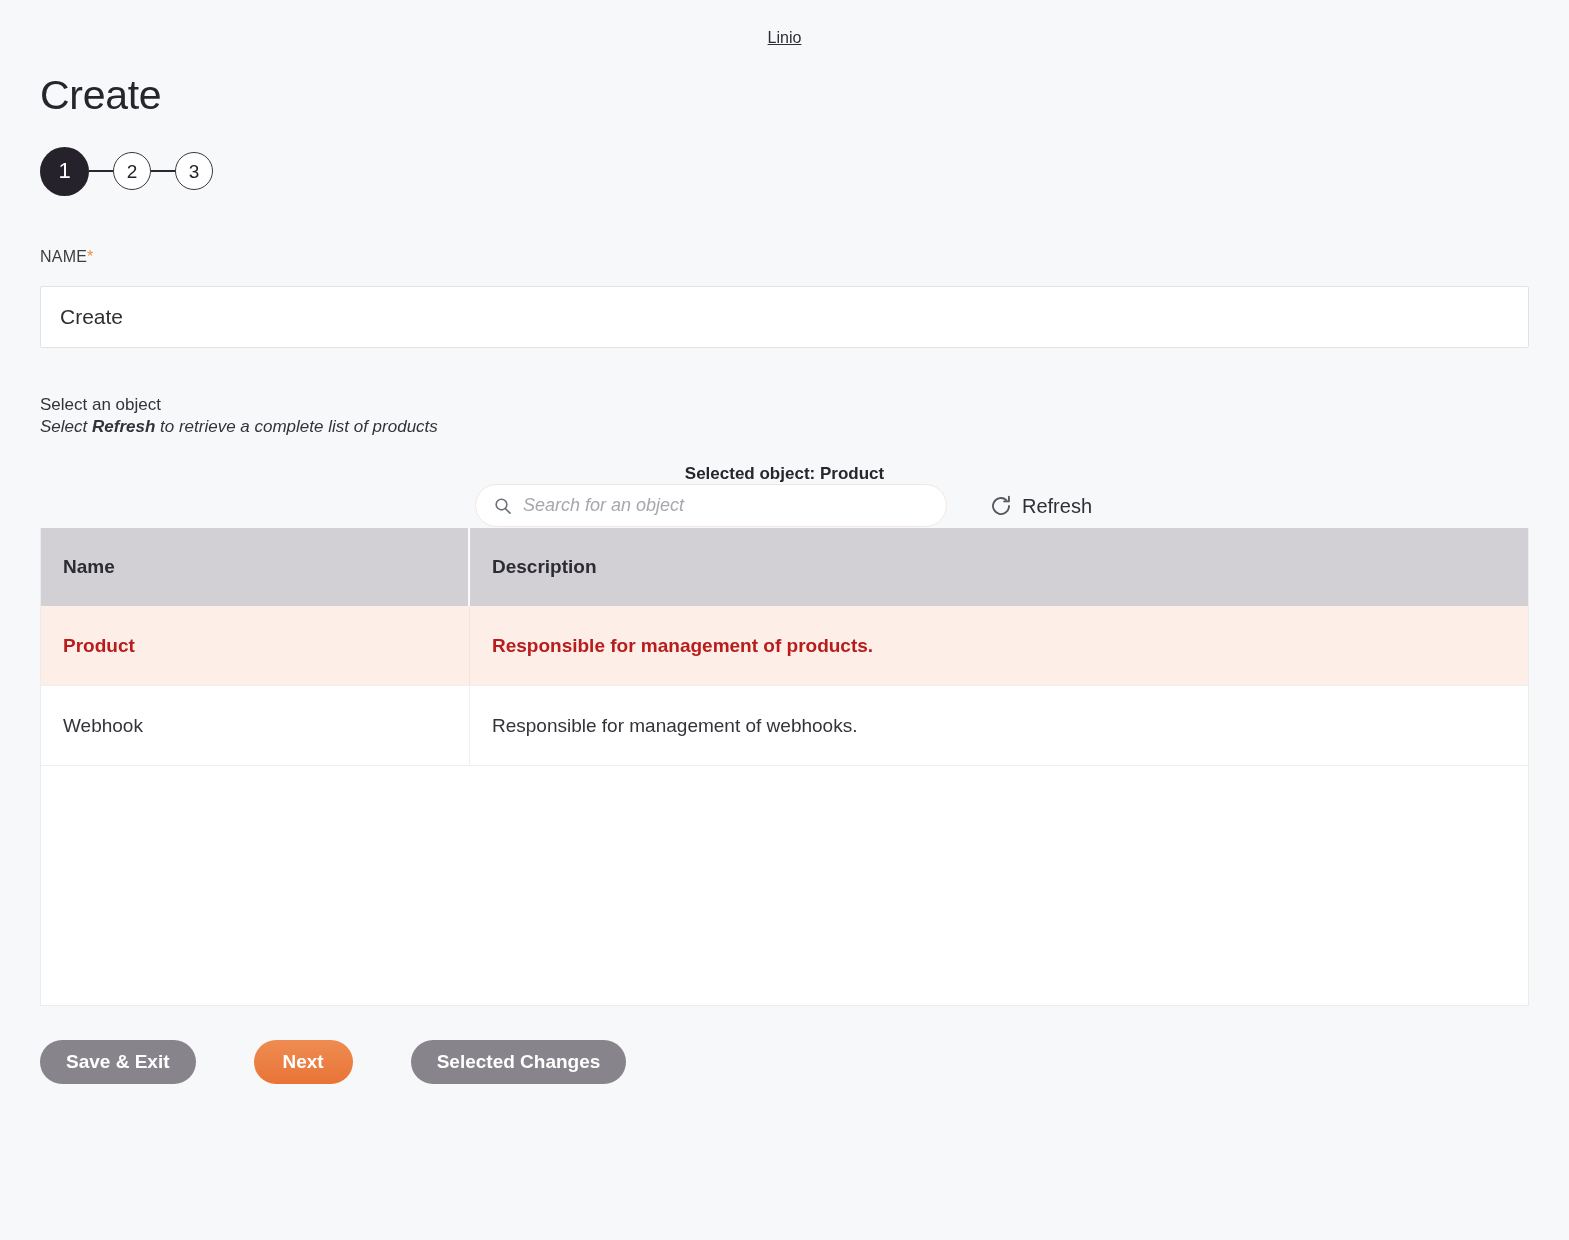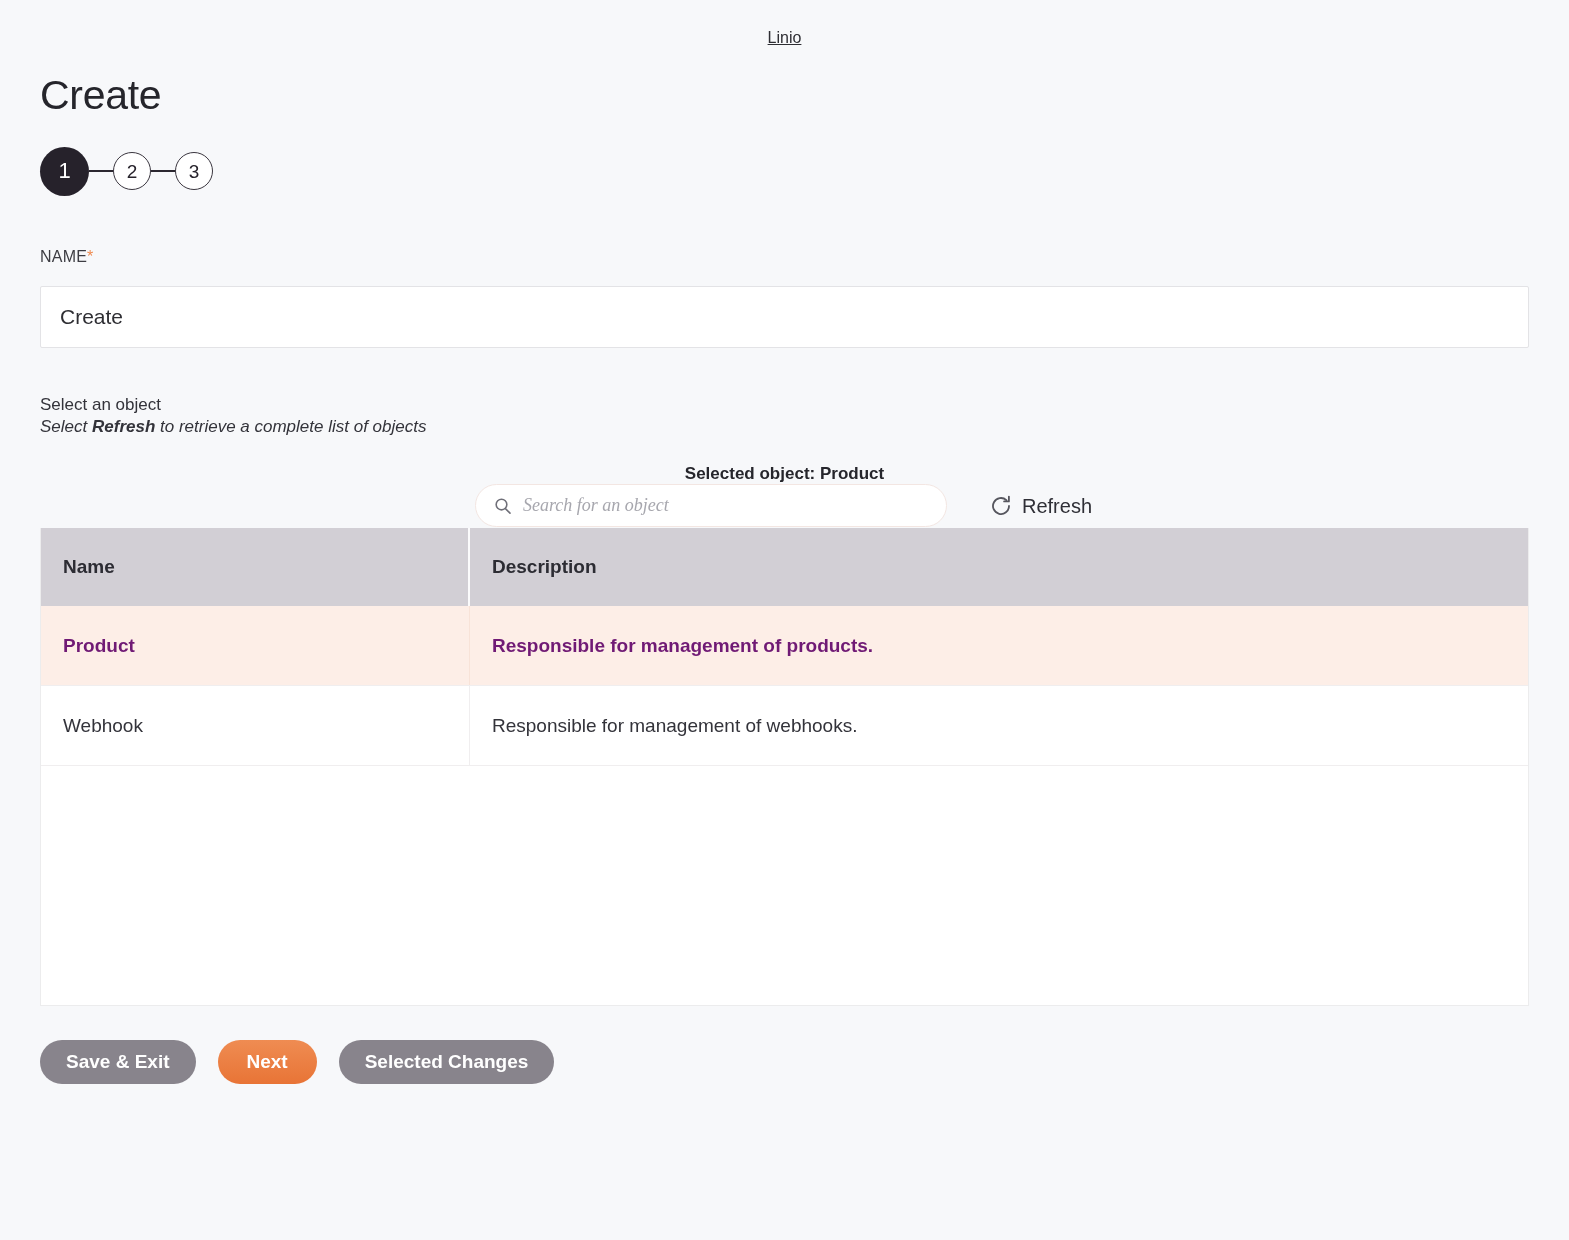--- a/index.html
+++ b/index.html
@@ -175,21 +175,21 @@
     height: 20px;
     color: #6f6f78;
     display: block;
   }
   .search-input {
     border: none;
     outline: none;
     background: transparent;
     width: 100%;
     height: 100%;
-    font-family: Liberation Serif, serif;
+    font-family: Liberation Sans, sans-serif;
     font-size: 18px;
     font-style: italic;
     color: #0369a1;
     padding: 0 16px 0 0;
   }
   .search-input::placeholder {
     color: #a7a7ae;
     font-style: italic;
     opacity: 1;
   }
@@ -247,40 +247,40 @@
   .trow {
     display: flex;
     height: 80px;
     flex: 0 0 auto;
     cursor: pointer;
     border-bottom: 1px solid #f0eeef;
   }
   .trow.selected {
     background: #fdeee7;
   }
-  .trow.selected .td { font-weight: 700; color: #701a75; }
+  .trow.selected .td { font-weight: 700; color: #b91c1c; }
   .td {
     display: flex;
     align-items: center;
     font-size: 19px;
     color: #33333a;
     padding: 0 22px;
   }
   .trow .col-name { border-right: 1px solid #f0eeef; }
   .trow.selected .col-name { border-right: 1px solid #f8e3d8; }
   .table-filler {
     flex: 1 1 auto;
     background: #ffffff;
   }
 
   
   .actions {
     display: flex;
     align-items: center;
-    gap: 22px;
+    gap: 58px;
     margin-top: 34px;
   }
   .btn {
     border: none;
     border-radius: 22px;
     height: 44px;
     padding: 0 26px;
     font-family: "Liberation Sans", sans-serif;
     font-size: 19px;
     font-weight: 700;
@@ -323,21 +323,21 @@
   </div>
 
   <div class="field-label">
     <span>NAME</span><span class="req-star">*</span>
   </div>
   <input class="name-input" type="text" value="Create" style="">
 
   <div class="select-row">
     <div class="select-label">Select an object</div>
     <div class="hint">
-      <span>Select </span><b>Refresh</b><span> to retrieve a complete list of objects</span>
+      <span>Select </span><b>Refresh</b><span> to retrieve a complete list of products</span>
     </div>
   </div>
 
   <div class="search-row">
     <div class="selected-object">Selected object: Product</div>
 
     <div class="search-tools">
       <div class="search-box">
         <svg class="search-icon" viewBox="0 0 24 24" fill="none">
           <circle cx="10.2" cy="10.2" r="6.4" stroke="currentColor" stroke-width="1.9"></circle>

